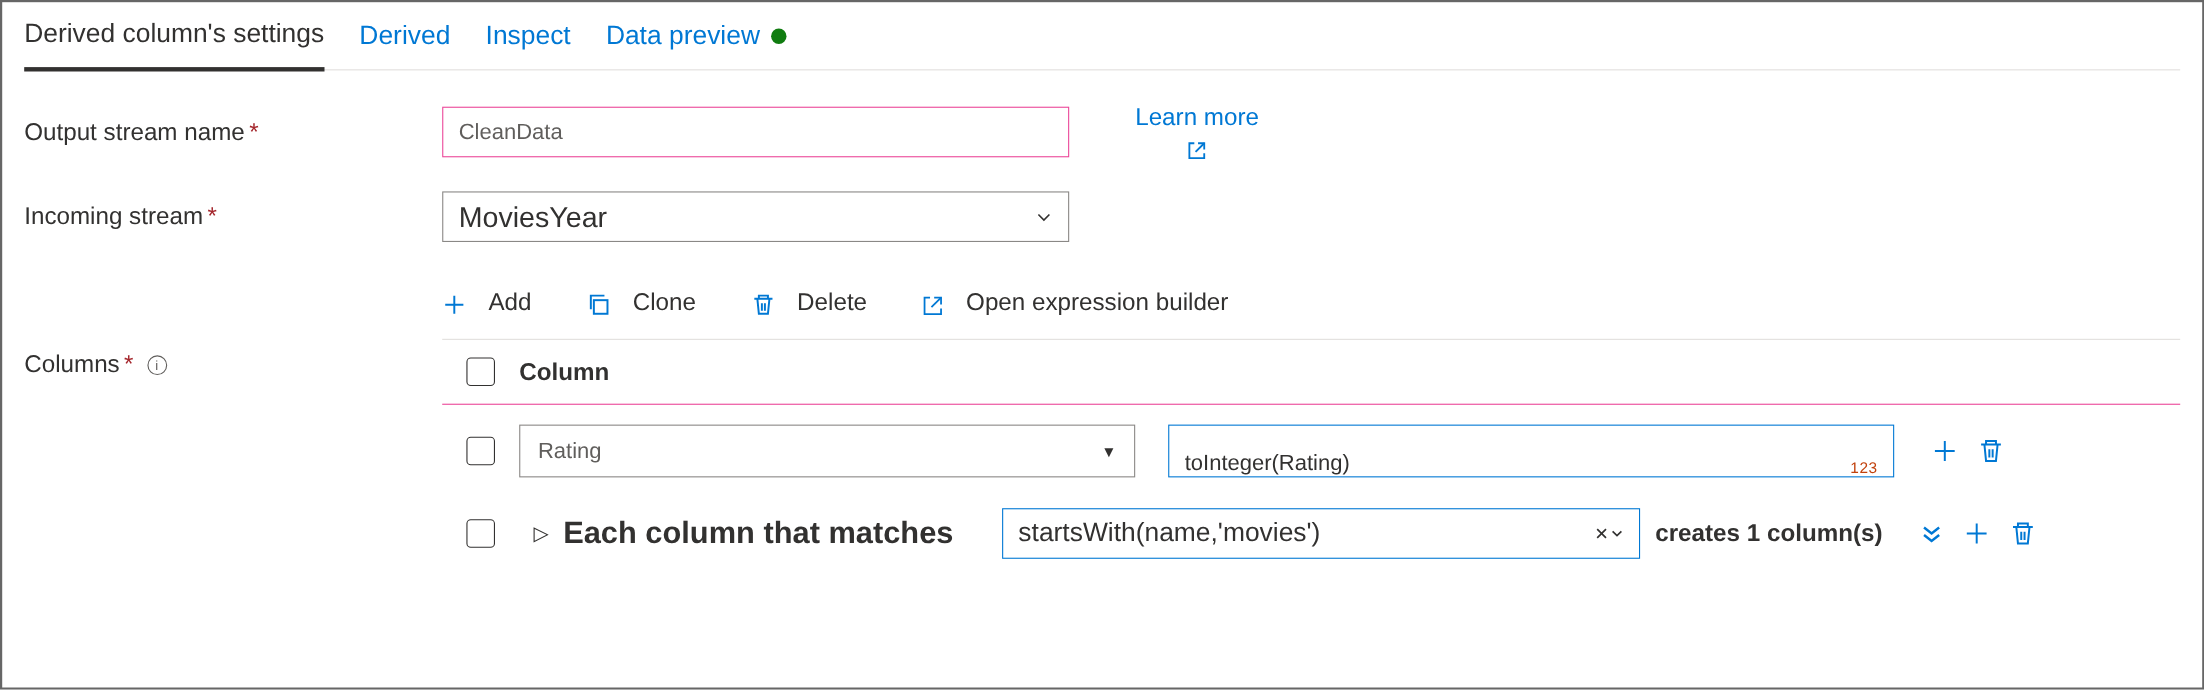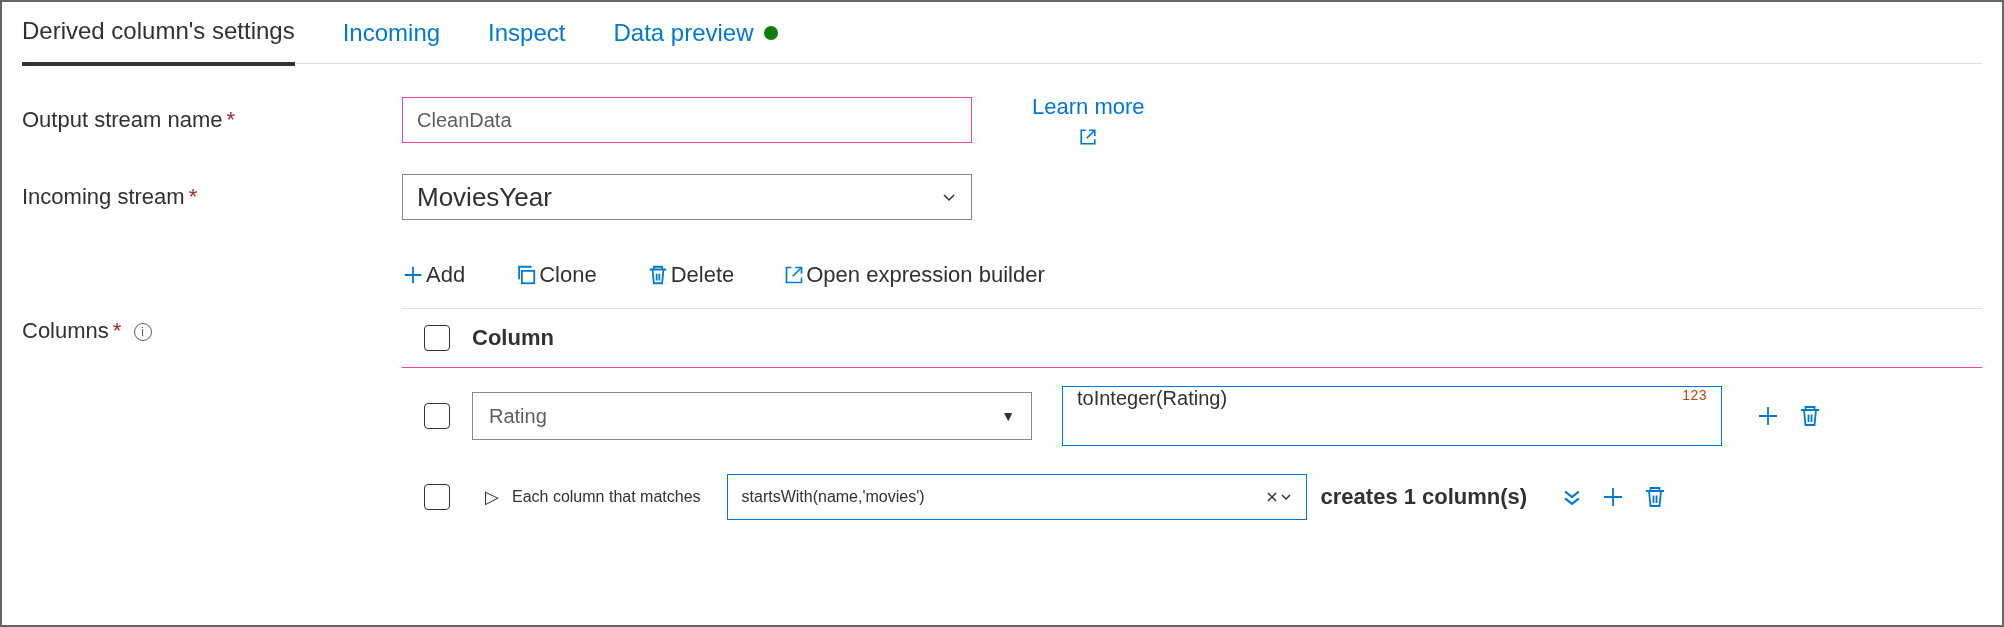--- a/index.html
+++ b/index.html
@@ -13,23 +13,24 @@
   }
   .frame {
     border: 2px solid #666;
     width: 2004px;
     height: 627px;
     padding: 0 20px 20px 20px;
     overflow: hidden;
   }
   .tabs {
     display: flex;
-    gap: 48px;
+    gap: 32px;
     border-bottom: 1px solid #e1dfdd;
     height: 62px;
+    align-items: center;
   }
   .tab {
     font-size: 24px;
     padding: 14px 0;
     cursor: pointer;
     color: #0078d4;
     display: flex;
     align-items: center;
     gap: 10px;
   }
@@ -103,22 +104,22 @@
     flex-direction: column;
   }
   .toolbar {
     display: flex;
     gap: 50px;
     padding: 14px 0 20px 0;
     align-items: center;
   }
   .toolbar-btn {
     display: flex;
-    align-items: center;
-    gap: 2px;
+    align-items: flex-end;
+    gap: 20px;
     color: #0078d4;
     font-size: 22px;
     cursor: pointer;
   }
   .toolbar-btn .lbl { color: #323130; }
   .columns-block { display: flex; }
   .columns-right { flex: 1; }
   .grid-header {
     display: flex;
     border-top: 1px solid #e1dfdd;
@@ -148,59 +149,59 @@
     align-items: center;
     justify-content: space-between;
     padding: 0 16px;
     font-size: 20px;
     color: #605e5c;
     cursor: pointer;
   }
   .caret { color: #323130; font-size: 14px; }
   .expr-input {
     width: 660px;
-    height: 60px;
+    height: 48px;
     border: 1px solid #0078d4;
     padding: 0 14px;
     font-size: 20px;
     color: #323130;
     display: flex;
-    align-items: flex-start;
+    align-items: flex-end;
     justify-content: space-between;
     margin-left: 30px;
   }
   .type-badge { font-size: 14px; font-weight: 400; color: #c2410c; letter-spacing: 0.5px; }
   .row-actions { display: flex; gap: 18px; margin-left: 34px; align-items: center; }
   .icon-btn { color: #0078d4; cursor: pointer; display: inline-flex; }
   .pattern-row { display: flex; align-items: center; padding: 10px 0; }
   .expand-caret { width: 40px; text-align: center; color: #323130; cursor: pointer; }
-  .pattern-label { font-size: 16px; font-weight: 400; margin-right: 12px; white-space: nowrap; }
+  .pattern-label { font-size: 28px; font-weight: 700; margin-right: 30px; white-space: nowrap; }
   .pattern-input {
     width: 580px;
     height: 46px;
     border: 1px solid #0078d4;
     padding: 0 14px;
-    font-size: 16px;
+    font-size: 24px;
     color: #323130;
     display: flex;
     align-items: center;
     justify-content: space-between;
     margin: 0 14px;
   }
   .xchev { color: #323130; font-size: 16px; display: flex; align-items: center; gap: 2px; }
   .creates { font-size: 22px; font-weight: 700; white-space: nowrap; }
   svg { display: block; }
 </style>
 </head>
 <body>
 
 <div class="frame">
   <div class="tabs">
     <div class="tab active">Derived column's settings</div>
-    <div class="tab">Incoming</div>
+    <div class="tab">Derived</div>
     <div class="tab">Inspect</div>
     <div class="tab">
       <span>Data preview</span>
       <span class="status-dot"></span>
     </div>
   </div>
 
   <div class="form-area">
     <div class="form-row">
       <div class="label-col">

